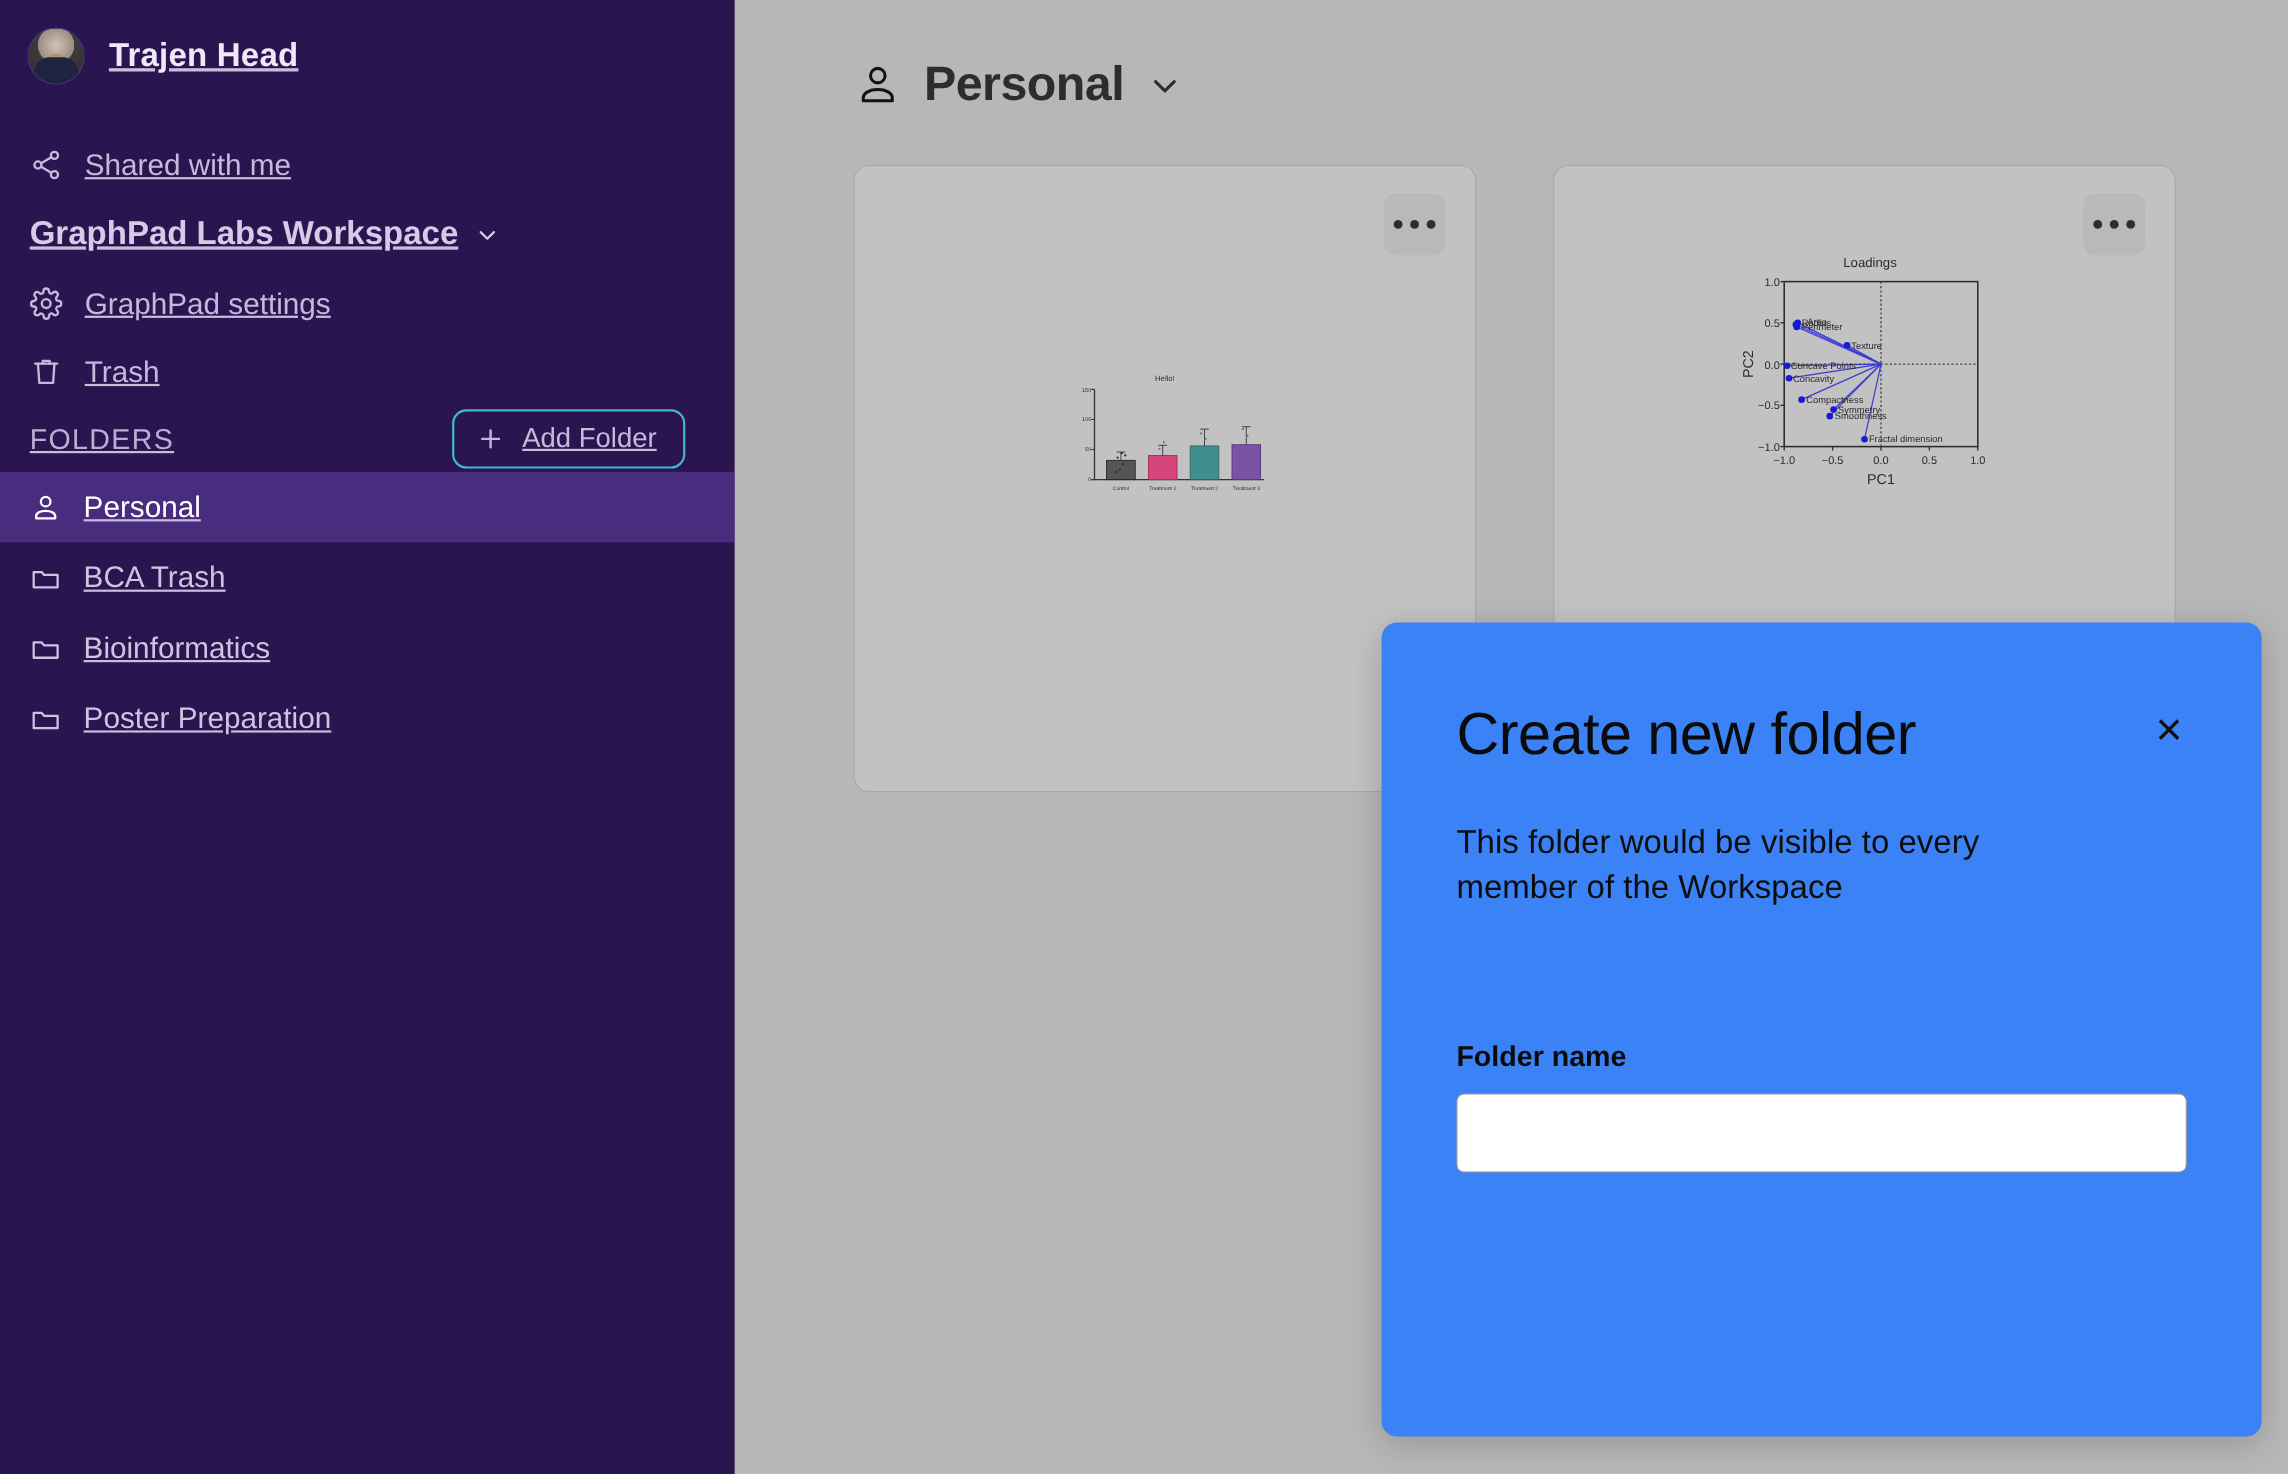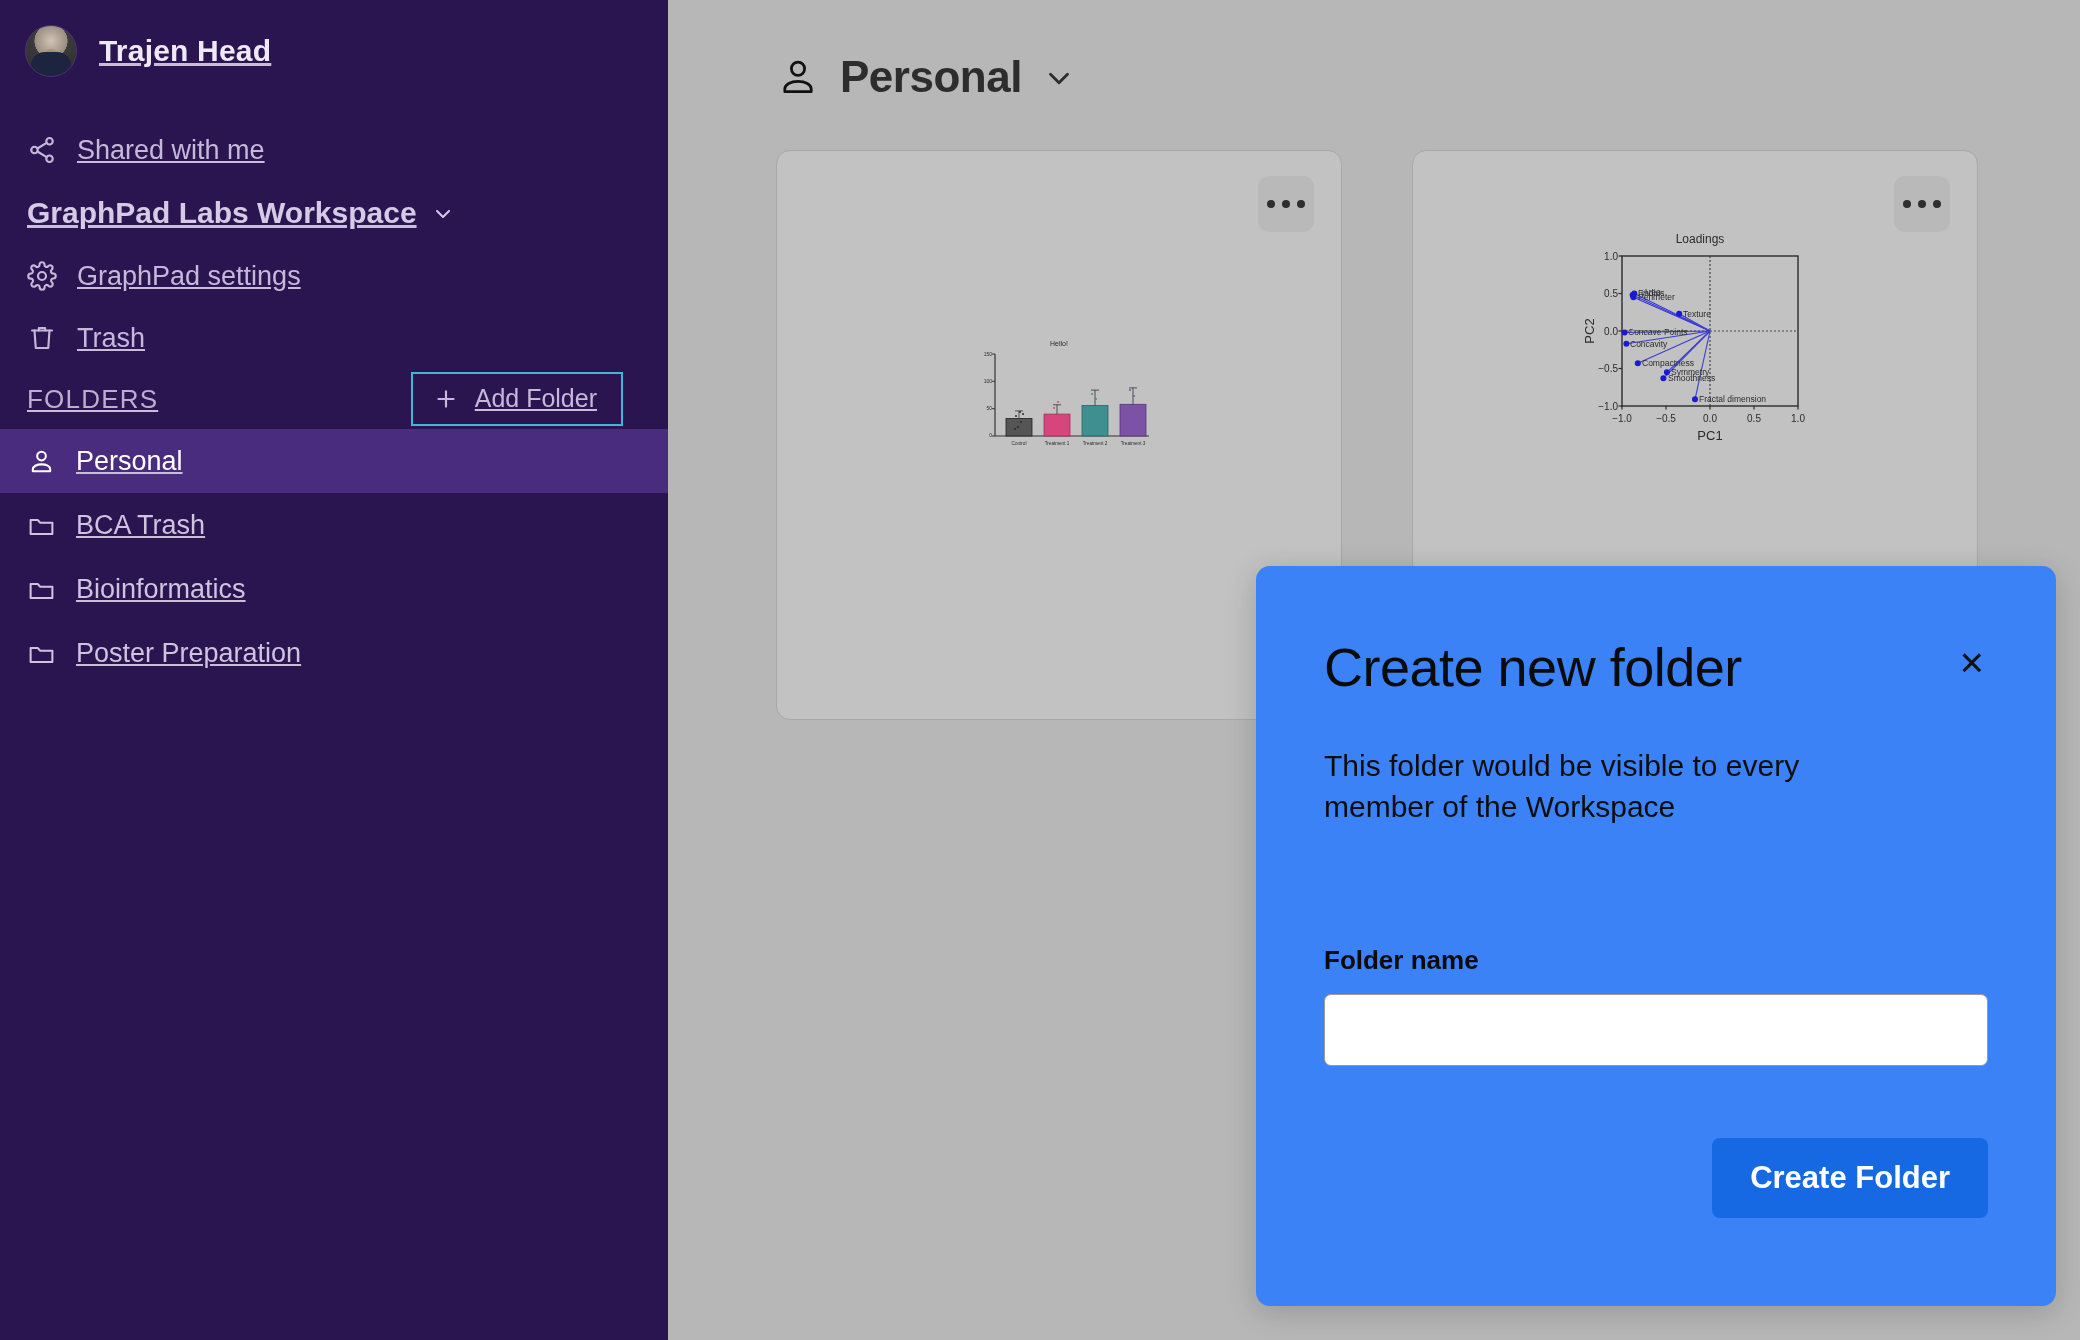--- a/index.html
+++ b/index.html
@@ -58,21 +58,21 @@
 
   .folders-head {
     display: flex; align-items: center; justify-content: space-between;
     padding: 14px 45px 14px 27px; height: 60px;
   }
   .folders-label {
     font-size: 26px; letter-spacing: 1.2px; color: #bcaed0;
   }
   .add-folder-btn {
     display: flex; align-items: center; gap: 16px;
-    border: 2px solid #3fb8d4; border-radius: 0;
+    border: 2px solid #3fb8d4; border-radius: 13px;
     background: transparent; color: #c6b8da;
     font-size: 25px; padding: 10px 24px 11px 20px;
     font-family: "Liberation Sans", sans-serif;
     cursor: pointer;
   }
   .folder-item {
     display: flex; align-items: center; gap: 20px;
     height: 64px; padding-left: 27px;
     font-size: 27px; color: #cfc3e0;
   }
@@ -457,18 +457,15 @@
   </main>
 
   <div class="modal">
     <div class="modal-head">
       <div class="modal-title">Create new folder</div>
       <button class="modal-close">×</button>
     </div>
     <div class="modal-desc">This folder would be visible to every member of the Workspace</div>
     <div class="field-label">Folder name</div>
     <input class="field-input" type="text" placeholder="" style="">
-    <div class="modal-actions">
-      <button class="primary-btn">Create Folder</button>
-    </div>
   </div>
 
 </div>
 
 </body></html>

